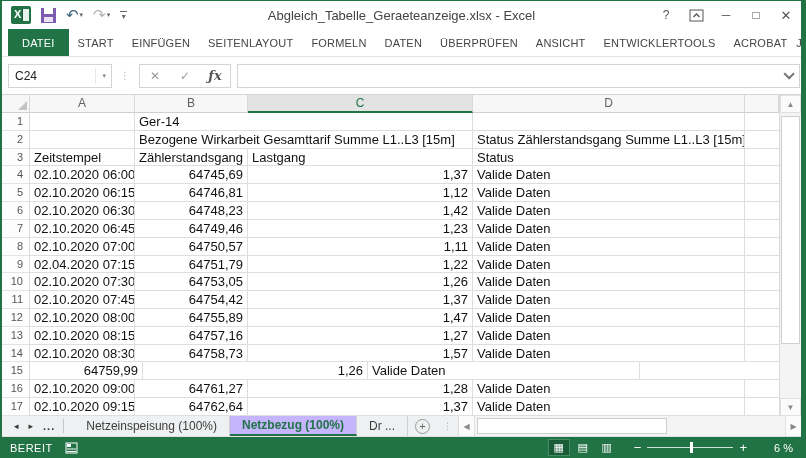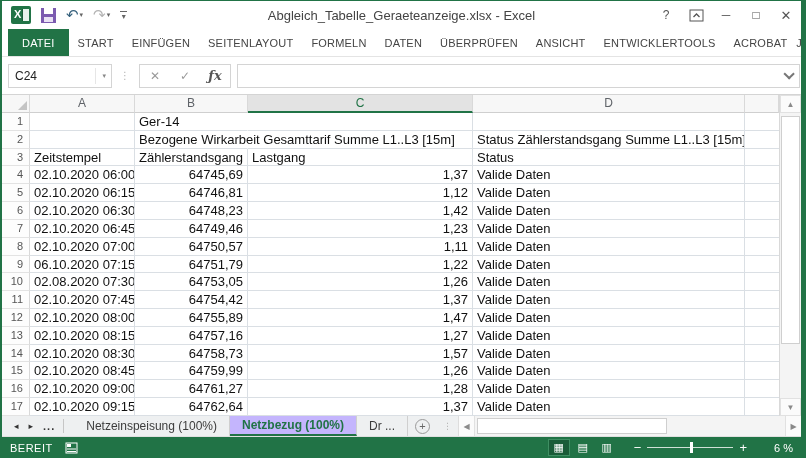--- a/index.html
+++ b/index.html
@@ -271,31 +271,31 @@
           <div class="cell c-a w-a">02.10.2020 07:00</div>
           <div class="cell c-b w-b">64750,57</div>
           <div class="cell c-c w-c">1,11</div>
           <div class="cell c-d w-d">Valide Daten</div>
           <div class="cell c-e w-e"></div>
           <div style="width:22px;flex:0 0 22px;"></div>
         </div>
 
         <div class="grid-row kind-data">
           <div class="rownum">9</div>
-          <div class="cell c-a w-a">06.10.2020 07:15</div>
+          <div class="cell c-a w-a">02.04.2020 07:15</div>
           <div class="cell c-b w-b">64751,79</div>
           <div class="cell c-c w-c">1,22</div>
           <div class="cell c-d w-d">Valide Daten</div>
           <div class="cell c-e w-e"></div>
           <div style="width:22px;flex:0 0 22px;"></div>
         </div>
 
         <div class="grid-row kind-data">
           <div class="rownum">10</div>
-          <div class="cell c-a w-a">02.08.2020 07:30</div>
+          <div class="cell c-a w-a">02.10.2020 07:30</div>
           <div class="cell c-b w-b">64753,05</div>
           <div class="cell c-c w-c">1,26</div>
           <div class="cell c-d w-d">Valide Daten</div>
           <div class="cell c-e w-e"></div>
           <div style="width:22px;flex:0 0 22px;"></div>
         </div>
 
         <div class="grid-row kind-data">
           <div class="rownum">11</div>
           <div class="cell c-a w-a">02.10.2020 07:45</div>
@@ -331,21 +331,20 @@
           <div class="cell c-a w-a">02.10.2020 08:30</div>
           <div class="cell c-b w-b">64758,73</div>
           <div class="cell c-c w-c">1,57</div>
           <div class="cell c-d w-d">Valide Daten</div>
           <div class="cell c-e w-e"></div>
           <div style="width:22px;flex:0 0 22px;"></div>
         </div>
 
         <div class="grid-row kind-data">
           <div class="rownum">15</div>
-          <div class="cell c-a w-a">02.10.2020 08:45</div>
           <div class="cell c-b w-b">64759,99</div>
           <div class="cell c-c w-c">1,26</div>
           <div class="cell c-d w-d">Valide Daten</div>
           <div class="cell c-e w-e"></div>
           <div style="width:22px;flex:0 0 22px;"></div>
         </div>
 
         <div class="grid-row kind-data">
           <div class="rownum">16</div>
           <div class="cell c-a w-a">02.10.2020 09:00</div>

